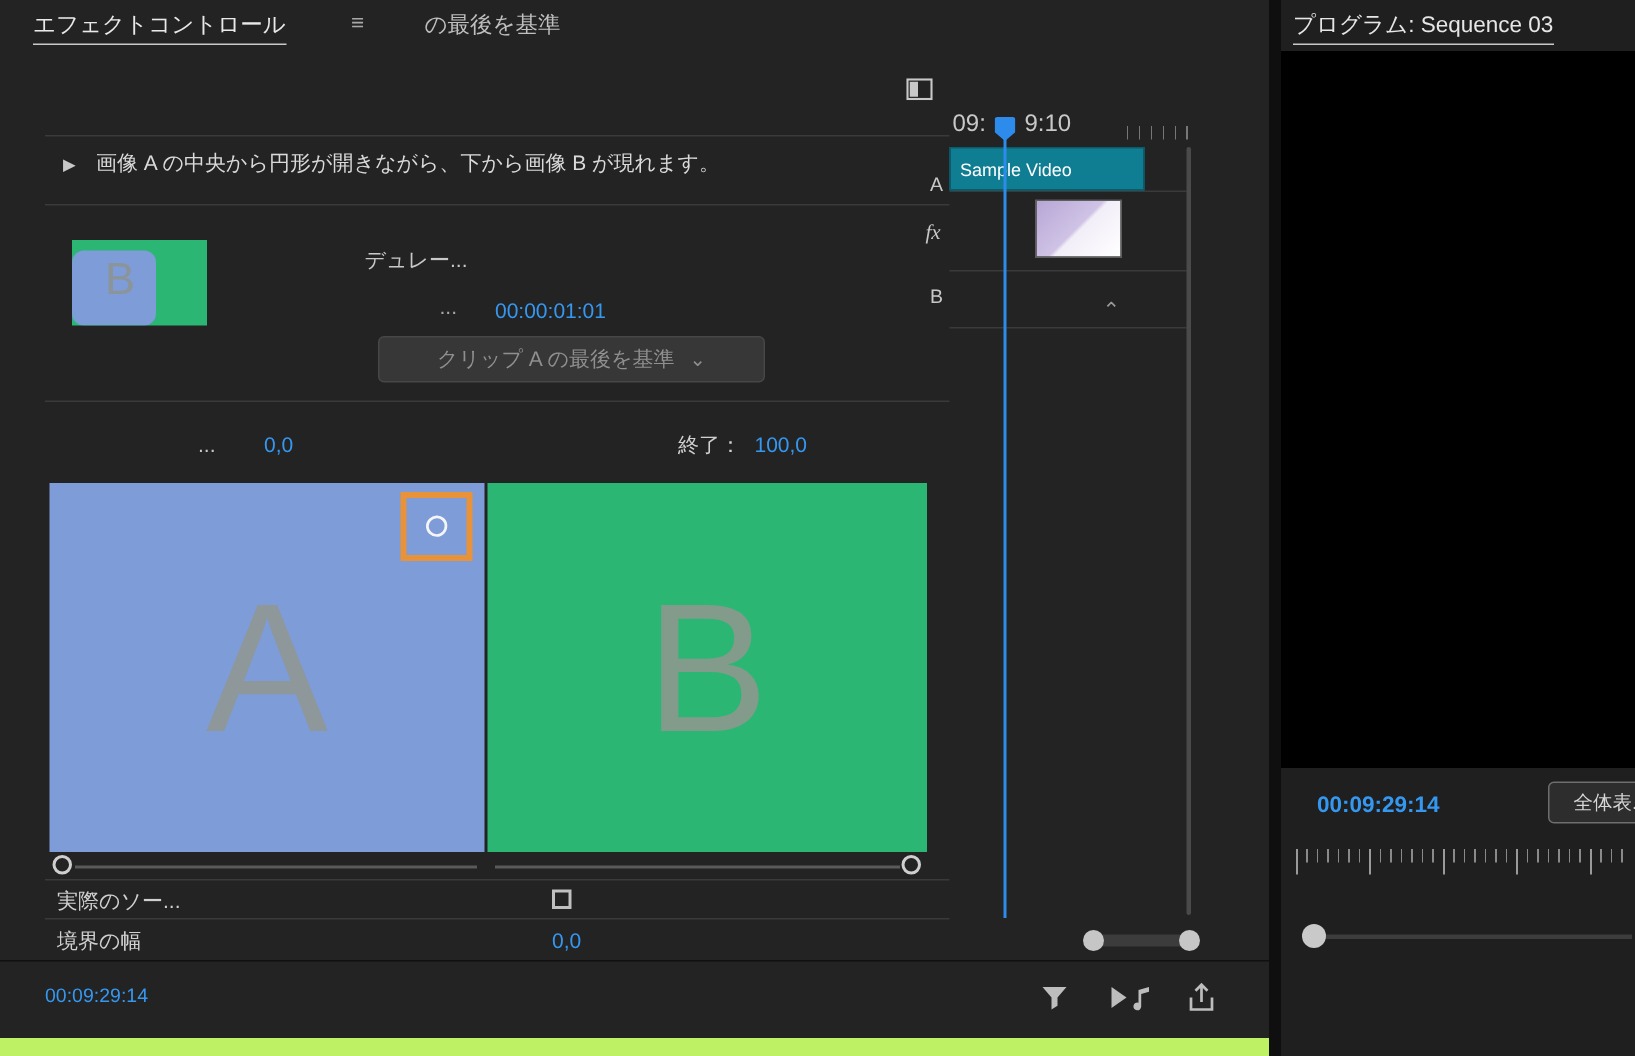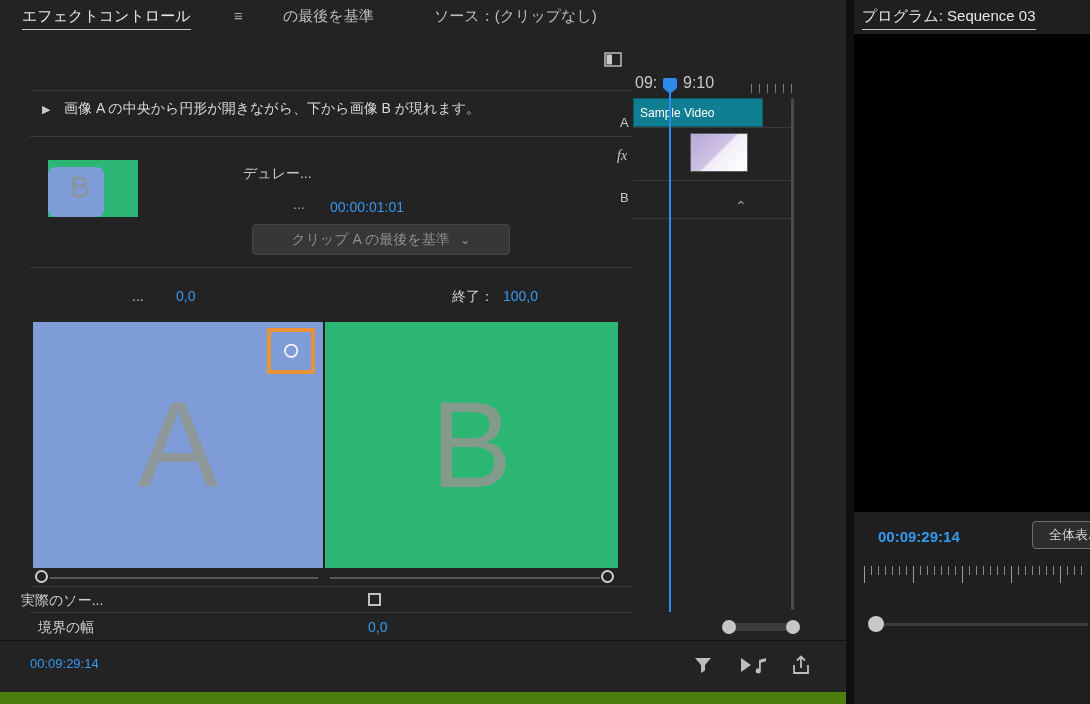--- a/index.html
+++ b/index.html
@@ -1,17 +1,17 @@
 <!DOCTYPE html>
 <html><head>
 <meta charset="utf-8">
 <style>
   * { box-sizing: border-box; margin: 0; padding: 0; }
   body { background:#0d0d0d; font-family:"Liberation Sans", sans-serif; }
-  .app { position:relative; width:1090px; height:704px; background:#4d7c0f; overflow:hidden; }
+  .app { position:relative; width:1090px; height:704px; background:#bef264; overflow:hidden; }
 
   
   .left-panel { position:absolute; left:0; top:0; width:846px; height:692px; background:#232323; }
   .tab { position:absolute; top:7px; font-size:15px; color:#bfbfbf; white-space:nowrap; cursor:default; }
   .tab.active { color:#e9e9e9; border-bottom:1px solid #c9c9c9; padding-bottom:3px; }
   .tab-ec { left:22px; }
   .menu-ic { position:absolute; left:234px; top:7px; color:#a8a8a8; font-size:15px; }
   .tab-fx { left:283px; }
   .tab-src { left:434px; }
 
@@ -45,21 +45,21 @@
 
   .focus-box { position:absolute; left:267px; top:328px; width:48px; height:46px; border:4px solid #e8923a; display:flex; align-items:center; justify-content:center; }
 
   .slider-line { position:absolute; top:577px; height:2px; background:#5a5a5a; }
   .slider-line-a { left:50px; width:268px; }
   .slider-line-b { left:330px; width:270px; }
   .slider-handle { position:absolute; top:570px; width:13px; height:13px; border:2px solid #cfcfcf; border-radius:50%; background:#232323; }
   .handle-a { left:35px; }
   .handle-b { left:601px; }
 
-  .actual-label { position:absolute; left:21px; top:592px; font-size:14px; color:#d0d0d0; }
+  .actual-label { position:absolute; left:38px; top:592px; font-size:14px; color:#d0d0d0; }
   .checkbox { position:absolute; left:368px; top:593px; width:13px; height:13px; border:2px solid #c0c0c0; background:transparent; }
   .border-label { position:absolute; left:38px; top:619px; font-size:14px; color:#d0d0d0; }
   .border-value { position:absolute; left:368px; top:619px; font-size:14px; color:#3598f0; }
 
   .status-bar { position:absolute; left:0; top:640px; width:846px; height:52px; background:#232323; border-top:1px solid #101010; }
   .status-tc { position:absolute; left:30px; top:15px; font-size:13px; color:#3598f0; }
   .sb-icon { position:absolute; top:13px; width:24px; height:24px; }
   .ic-funnel { left:692px; }
   .ic-playnote { left:738px; width:32px; }
   .ic-export { left:790px; }
@@ -104,21 +104,20 @@
 </head>
 <body>
 
 <div class="app">
 
   <div class="left-panel">
 
     <span class="tab tab-ec active">エフェクトコントロール</span>
     <span class="menu-ic">≡</span>
     <span class="tab tab-fx">の最後を基準</span>
-    <span class="tab tab-src">ソース：(クリップなし)</span>
 
     <div class="sep" style="top:90px"></div>
     <div class="sep" style="top:136px"></div>
     <div class="sep" style="top:267px"></div>
     <div class="sep" style="top:586px"></div>
     <div class="sep" style="top:612px"></div>
 
     <span class="panel-toggle">
       <svg width="18" height="15" viewBox="0 0 18 15">
           <rect x="1" y="1" width="16" height="13" fill="none" stroke="#c8c8c8" stroke-width="1.4"></rect>

